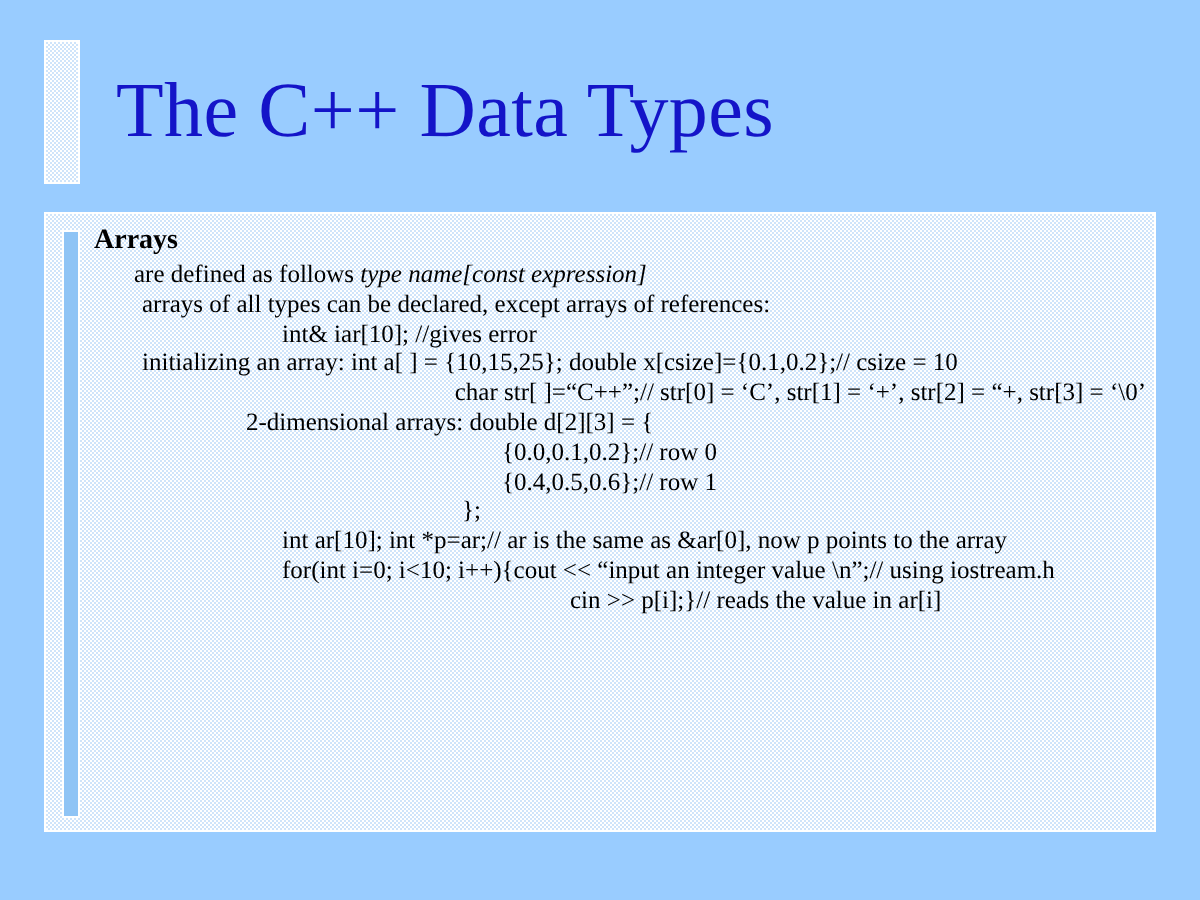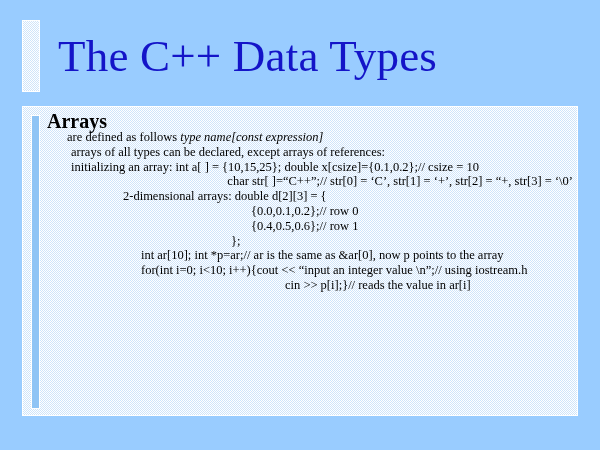--- a/index.html
+++ b/index.html
@@ -40,21 +40,21 @@
     background-image:
       linear-gradient(45deg, #ffffff 25%, transparent 25%, transparent 75%, #ffffff 75%),
       linear-gradient(45deg, #ffffff 25%, transparent 25%, transparent 75%, #ffffff 75%);
     background-size: 2px 2px;
     background-position: 0 0, 1px 1px;
     flex: none;
   }
   .title-text {
     margin-left: 18px;
     color: #1414c8;
-    font-size: 45px;
+    font-size: 39px;
     line-height: 40px;
     font-family: "Liberation Serif", serif;
     white-space: nowrap;
     letter-spacing: 0.2px;
   }
 
   
   .content-frame {
     position: absolute;
     left: 22px;
@@ -88,21 +88,21 @@
     right: 4px;
     bottom: 2px;
     color: #000000;
     font-family: "Liberation Serif", serif;
     font-size: 12.5px;
     line-height: 14.8px;
   }
 
   .heading {
     font-weight: bold;
-    font-size: 20px;
+    font-size: 14px;
     line-height: 18px;
     padding-left: 2px;
   }
   .line {
     white-space: nowrap;
   }
   .ital {
     font-style: italic;
     text-align: right;
   }
@@ -126,20 +126,21 @@
     <div class="title-text">The C++ Data Types</div>
   </div>
 
   <div class="content-frame">
     <div class="content-accent"></div>
     <div class="content-body">
       <div class="heading">Arrays</div>
       <div id="lines-container">
           <div class="line i1"><span>are defined as follows   </span><span class="ital">type name[const expression]</span></div>
           <div class="line i2">arrays of all types can be declared, except arrays of references:</div>
+          <div class="line i3">int&amp; iar[10]; //gives error</div>
           <div class="line i2">initializing an array: int  a[ ] = {10,15,25}; double x[csize]={0.1,0.2};// csize = 10</div>
           <div class="line i5">char str[ ]=“C++”;// str[0] = ‘C’, str[1] = ‘+’, str[2] = “+, str[3] = ‘\0’</div>
           <div class="line i6">2-dimensional arrays: double d[2][3] = {</div>
           <div class="line i7">{0.0,0.1,0.2};// row 0</div>
           <div class="line i7">{0.4,0.5,0.6};// row 1</div>
           <div class="line i8">};</div>
           <div class="line i3">int ar[10]; int *p=ar;// ar is the same as &amp;ar[0], now p points to the array</div>
           <div class="line i3">for(int i=0; i&lt;10; i++){cout &lt;&lt; “input an integer value \n”;// using iostream.h</div>
           <div class="line i9">cin &gt;&gt; p[i];}// reads the value in ar[i]</div>
         </div>

